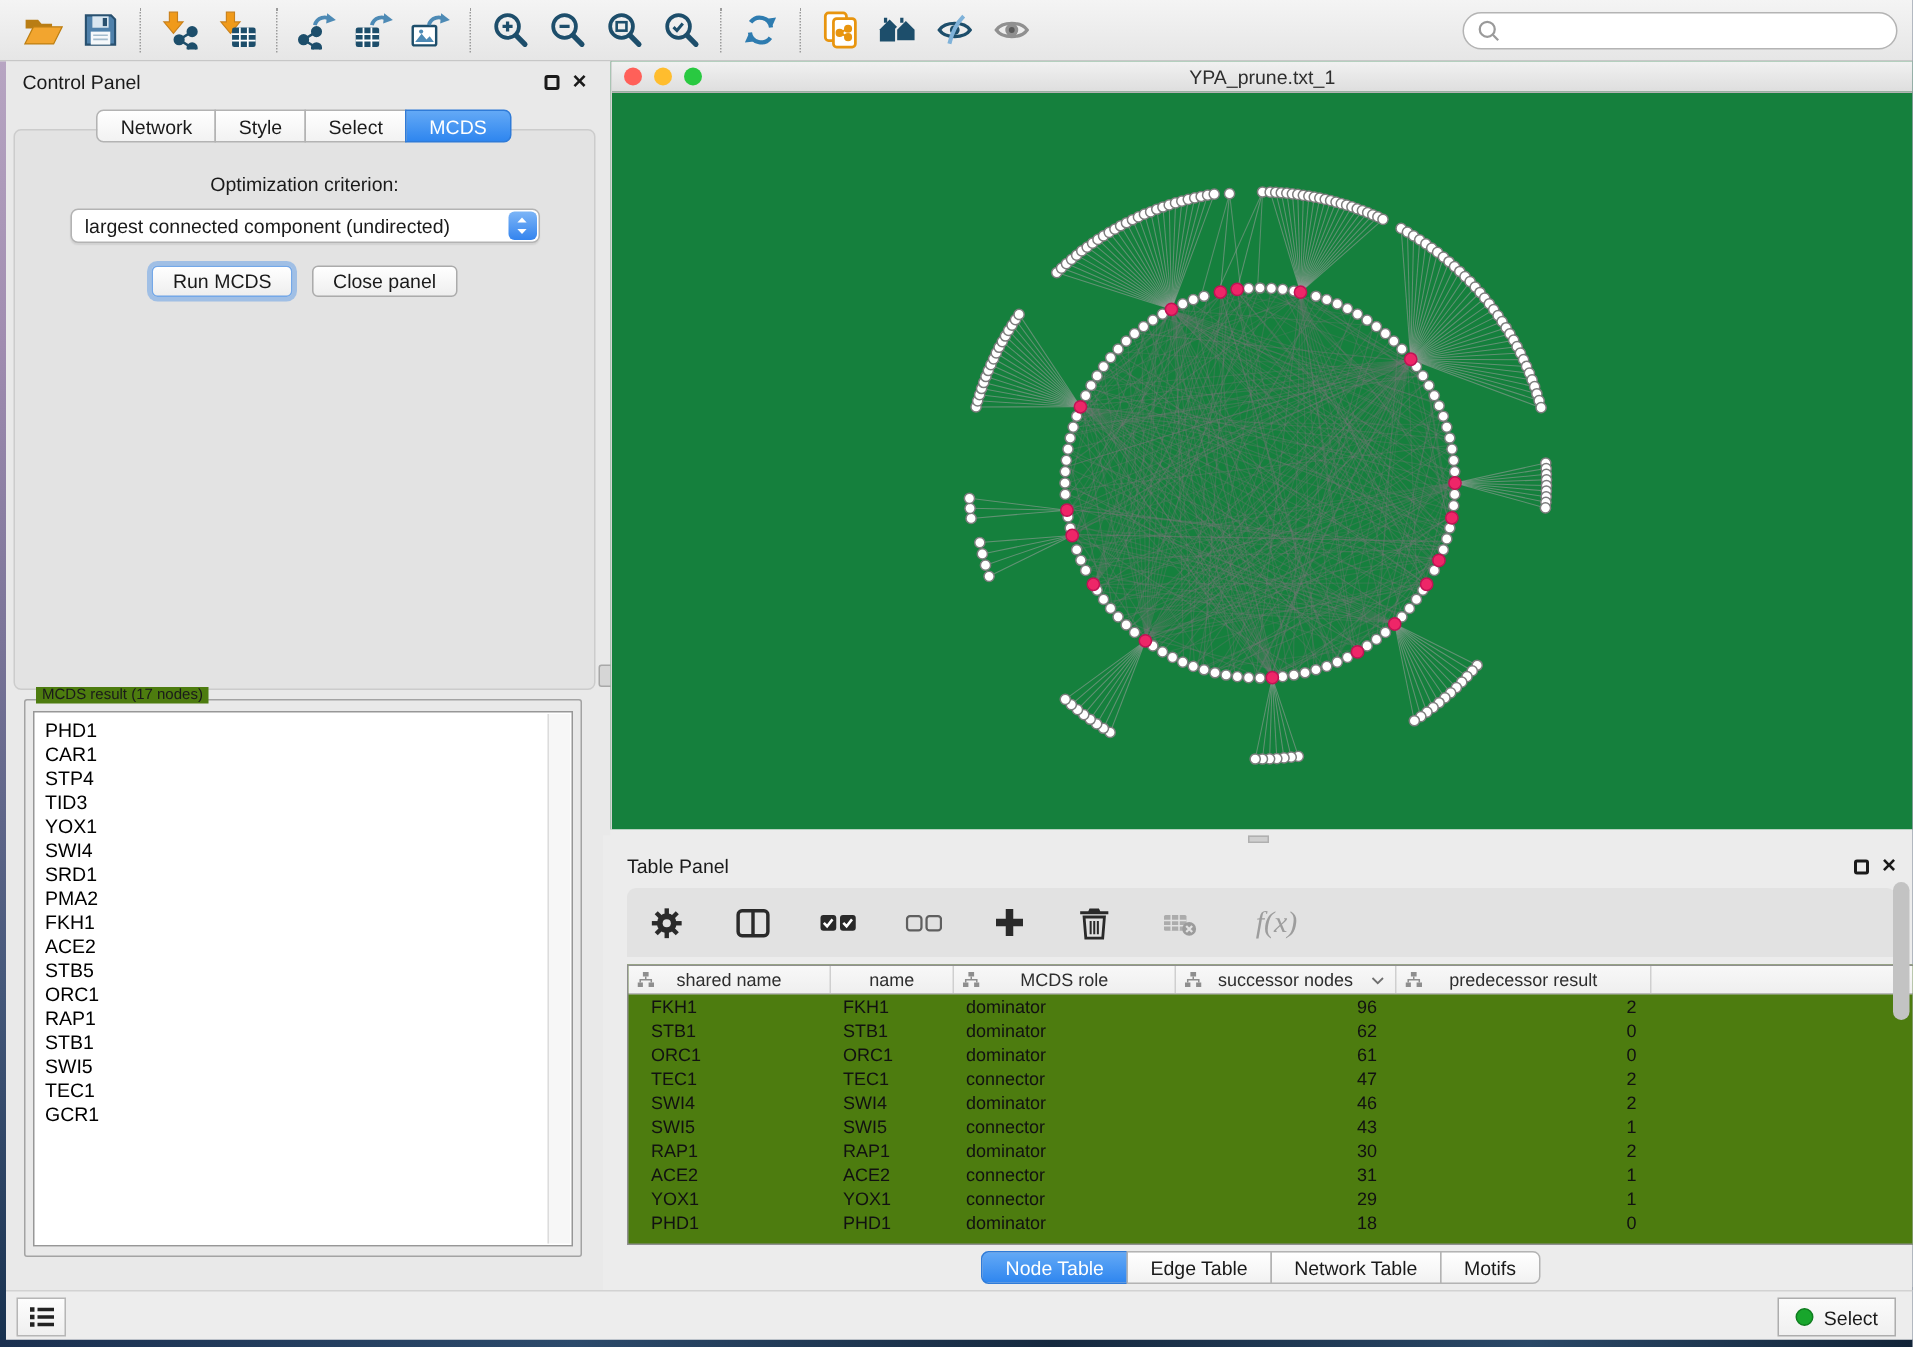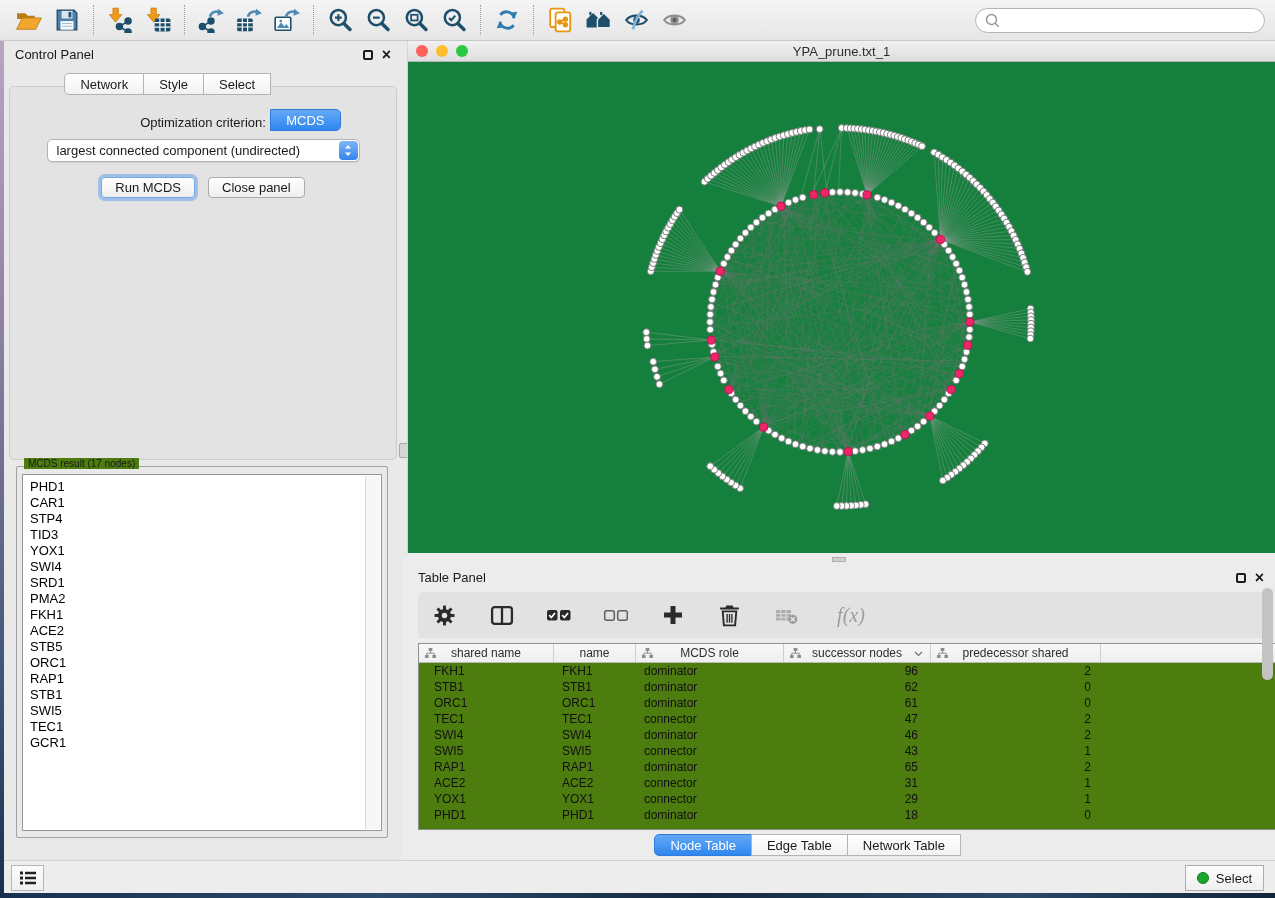--- a/index.html
+++ b/index.html
@@ -30,21 +30,21 @@
   .win-btns { margin-left:auto; display:flex; align-items:center; gap:9px; }
   .float-btn { width:10px; height:10px; border:2px solid #1a1a1a; border-radius:2px; }
   .close-btn { font-size:16px; font-weight:bold; line-height:10px; color:#1a1a1a; }
 
   
   .control-panel { position:absolute; left:4px; top:41px; width:398px; height:819px; background:#e9e9e9; }
   .cp-tabs { position:absolute; left:0; right:0; top:32px; display:flex; justify-content:center; z-index:2; }
   .seg-tab { height:22px; padding:0 15px; background:linear-gradient(#ffffff,#f2f2f2);
     border:1px solid #b3b3b3; margin-left:-1px; font-size:13px; display:flex; align-items:center; color:#1a1a1a; }
   .seg-tab:first-child { border-radius:5px 0 0 5px; }
-  .seg-tab:last-child { border-radius:0 5px 5px 0;margin-top:36px; }
+  .seg-tab:last-child { border-radius:0 5px 5px 0; }
   .seg-tab.active { background:linear-gradient(#63a9f6,#2f86ef); border-color:#2f7bd8; color:#fff; }
   .cp-inner { position:absolute; left:5px; width:388px; top:45px; height:374px;
     background:#e3e3e3; border:1px solid #cccccc; border-radius:5px; }
   .opt-label { text-align:center; margin-top:28px; font-size:13px; }
   .dropdown { position:relative; margin:9px auto 0; width:313px; height:23px; background:#fff;
     border:1px solid #b3b3b3; border-radius:5px; display:flex; align-items:center;
     padding:0 24px 0 9px; font-size:13px; box-shadow:0 1px 1px rgba(0,0,0,.08); }
   .dd-stepper { position:absolute; right:1px; top:1px; width:19px; height:19px;
     background:linear-gradient(#7cb5f7,#3484ee); border-radius:4px;
     display:flex; align-items:center; justify-content:center; }
@@ -1176,21 +1176,21 @@
           </div>
           <div class="th" style="width: 170px;">
             <svg class="tree-ic" width="11" height="11" viewBox="0 0 11 11">
               <g fill="#8e8e8e">
                 <rect x="3.6" y="0" width="3.8" height="3"></rect>
                 <rect x="0" y="7" width="3.6" height="3"></rect>
                 <rect x="7.4" y="7" width="3.6" height="3"></rect>
               </g>
               <path d="M5.5 3v2M1.8 7V5.2h7.4V7" stroke="#8e8e8e" fill="none"></path>
             </svg>
-            <span>predecessor shared</span>
+            <span>predecessor result</span>
           </div>
         </div>
       <div class="tbl-body" id="tbl-body">
           <div class="tr">
             <div class="td" style="width: 135px; padding-left: 15px;">FKH1</div>
             <div class="td" style="width: 82px; padding-left: 8px;">FKH1</div>
             <div class="td" style="width: 148px; padding-left: 8px;">dominator</div>
             <div class="td" style="width: 147px; text-align: right; padding-right: 13px;">96</div>
             <div class="td" style="width: 170px; text-align: right; padding-right: 10px;">2</div>
           </div>
@@ -1226,21 +1226,21 @@
             <div class="td" style="width: 135px; padding-left: 15px;">SWI5</div>
             <div class="td" style="width: 82px; padding-left: 8px;">SWI5</div>
             <div class="td" style="width: 148px; padding-left: 8px;">connector</div>
             <div class="td" style="width: 147px; text-align: right; padding-right: 13px;">43</div>
             <div class="td" style="width: 170px; text-align: right; padding-right: 10px;">1</div>
           </div>
           <div class="tr">
             <div class="td" style="width: 135px; padding-left: 15px;">RAP1</div>
             <div class="td" style="width: 82px; padding-left: 8px;">RAP1</div>
             <div class="td" style="width: 148px; padding-left: 8px;">dominator</div>
-            <div class="td" style="width: 147px; text-align: right; padding-right: 13px;">65</div>
+            <div class="td" style="width: 147px; text-align: right; padding-right: 13px;">30</div>
             <div class="td" style="width: 170px; text-align: right; padding-right: 10px;">2</div>
           </div>
           <div class="tr">
             <div class="td" style="width: 135px; padding-left: 15px;">ACE2</div>
             <div class="td" style="width: 82px; padding-left: 8px;">ACE2</div>
             <div class="td" style="width: 148px; padding-left: 8px;">connector</div>
             <div class="td" style="width: 147px; text-align: right; padding-right: 13px;">31</div>
             <div class="td" style="width: 170px; text-align: right; padding-right: 10px;">1</div>
           </div>
           <div class="tr">

